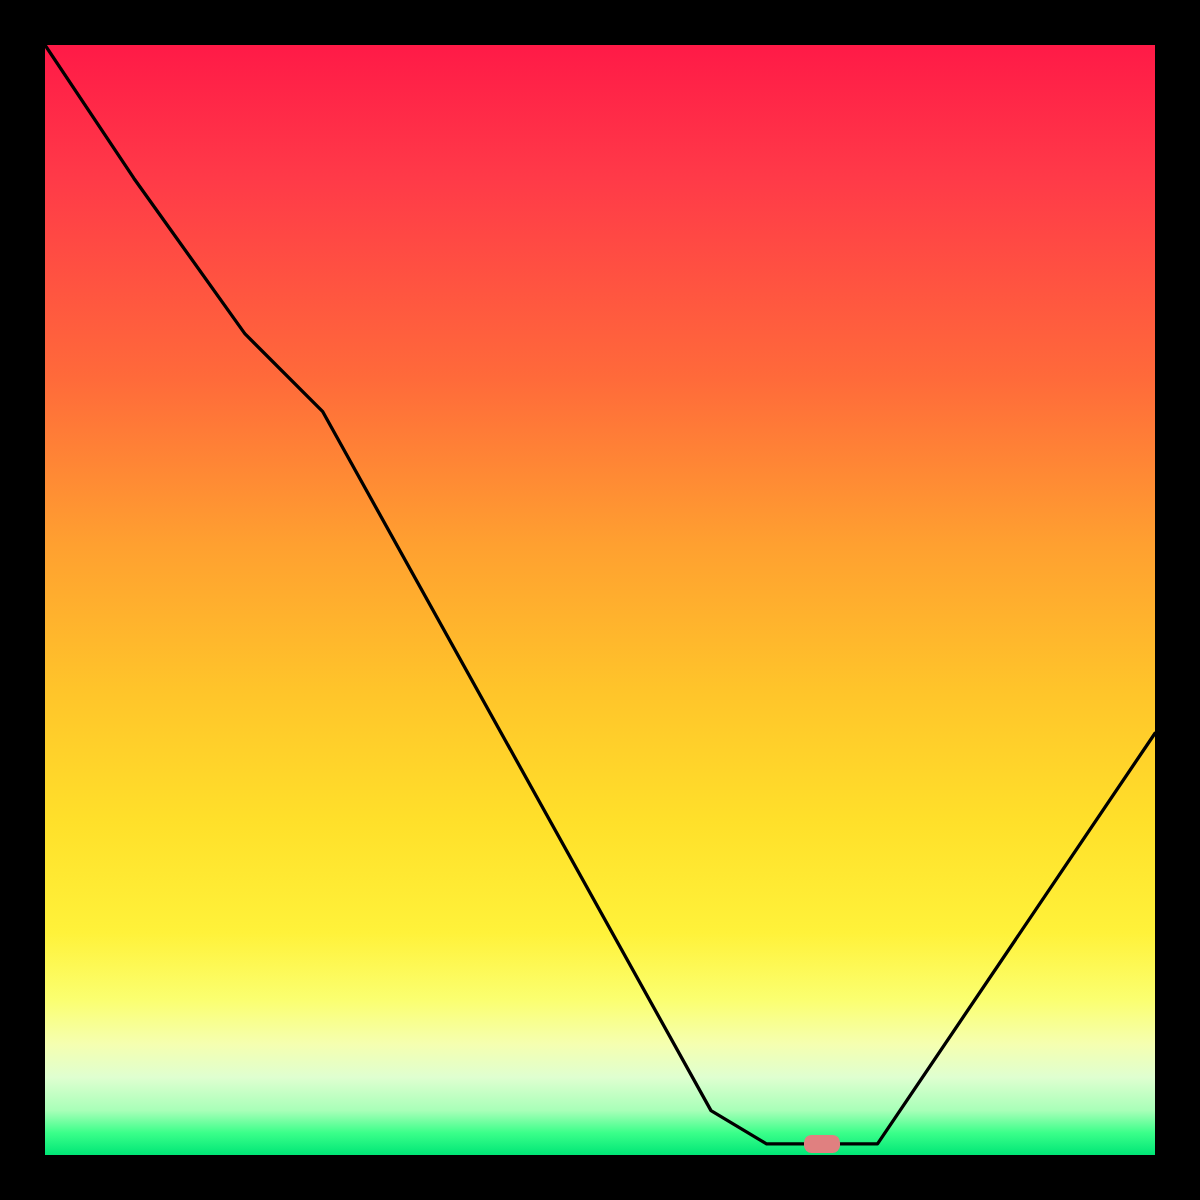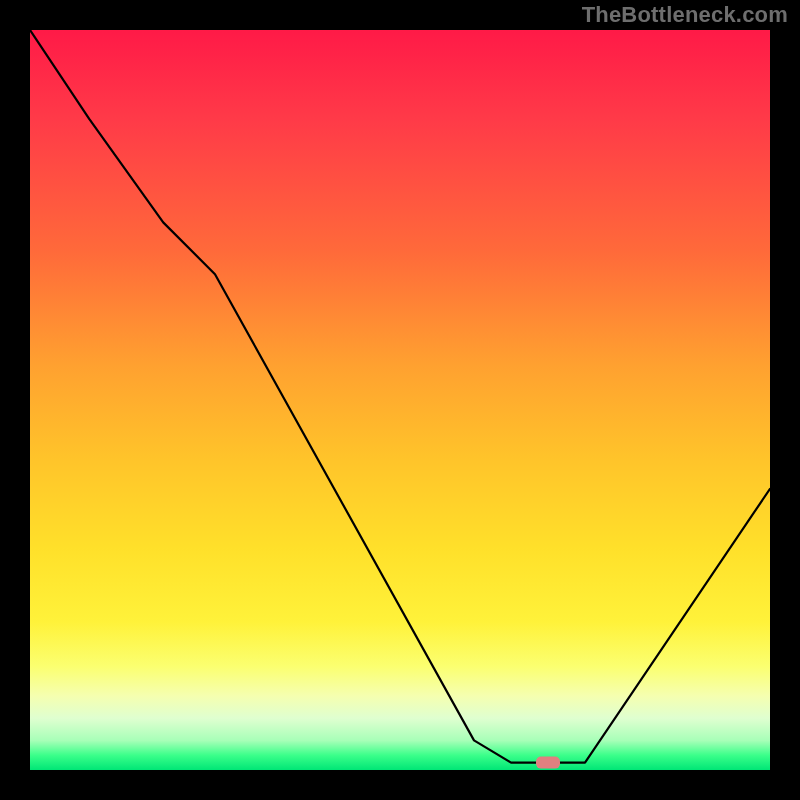--- a/index.html
+++ b/index.html
@@ -75,21 +75,20 @@
     stroke-linecap: round;
   }
   .marker {
     fill: #e08080;
   }
 </style>
 </head>
 <body>
 
 <div class="frame">
-  <div class="watermark">TheBottleneck.com</div>
 
   <div class="plot">
     <div class="gradient"></div>
 
     <svg class="curve-svg" viewBox="0 0 740 740" preserveAspectRatio="none">
       <path id="bottleneck-curve" class="curve-path" d="M0.0 0.0 L59.2 88.8 L133.2 192.4 L185.0 244.2 L444.0 710.4 L481.0 732.6 L518.0 732.6 L532.8 732.6 L555.0 732.6 L740.0 458.8"></path>
       <rect id="curve-marker" class="marker" rx="5" ry="5" x="506.0" y="726.6" width="24" height="12" fill="#e08080"></rect>
     </svg>
   </div>
 </div>

